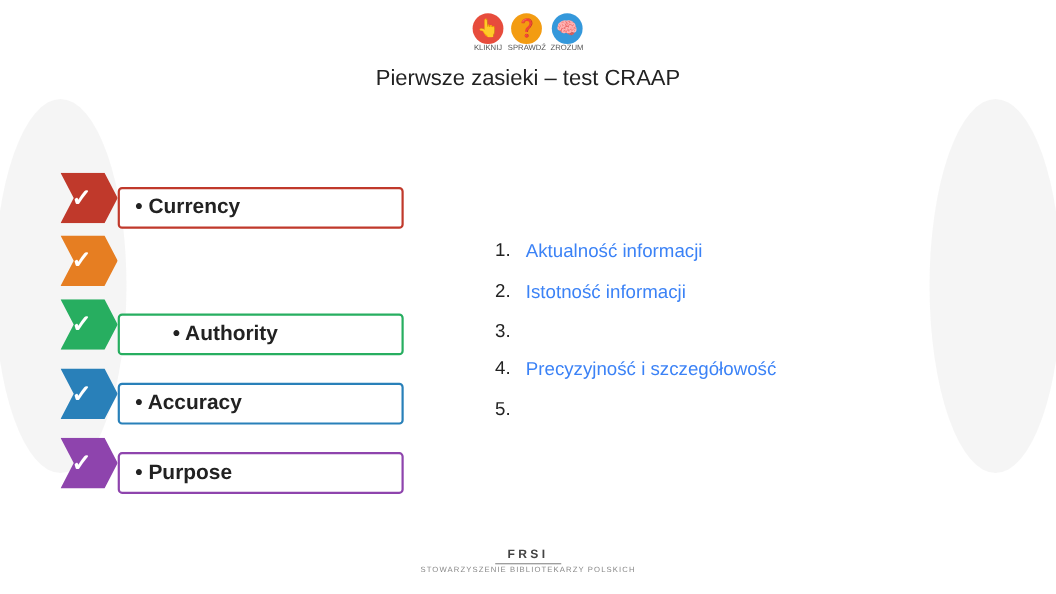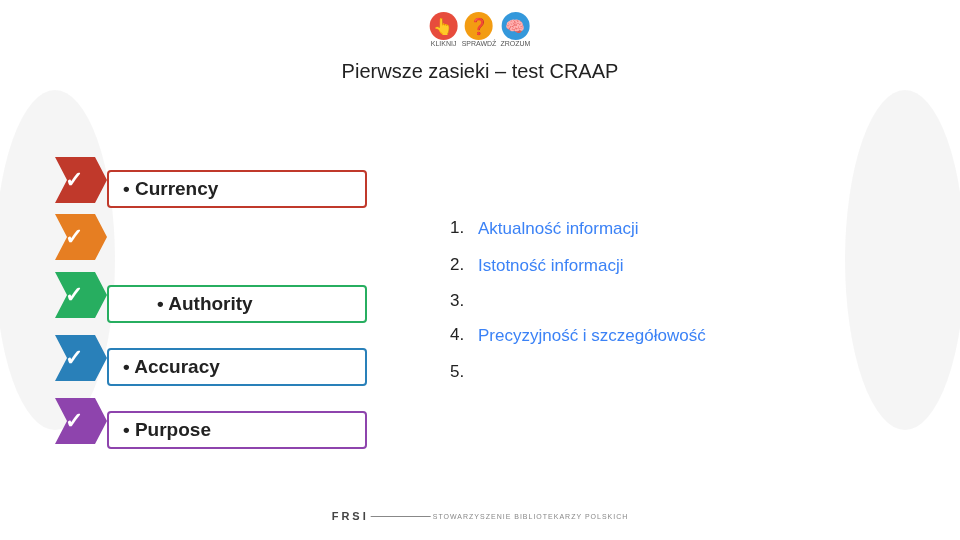--- a/index.html
+++ b/index.html
@@ -175,21 +175,21 @@
       height: 360px;
     }
 
     
     .footer {
       position: absolute;
       bottom: 18px;
       left: 50%;
       transform: translateX(-50%);
       display: flex;
-      flex-direction: row;
+      flex-direction: column;
       align-items: center;
       gap: 2px;
     }
 
     .footer-logo {
       font-size: 11px;
       font-weight: bold;
       letter-spacing: 3px;
       color: #444;
     }

